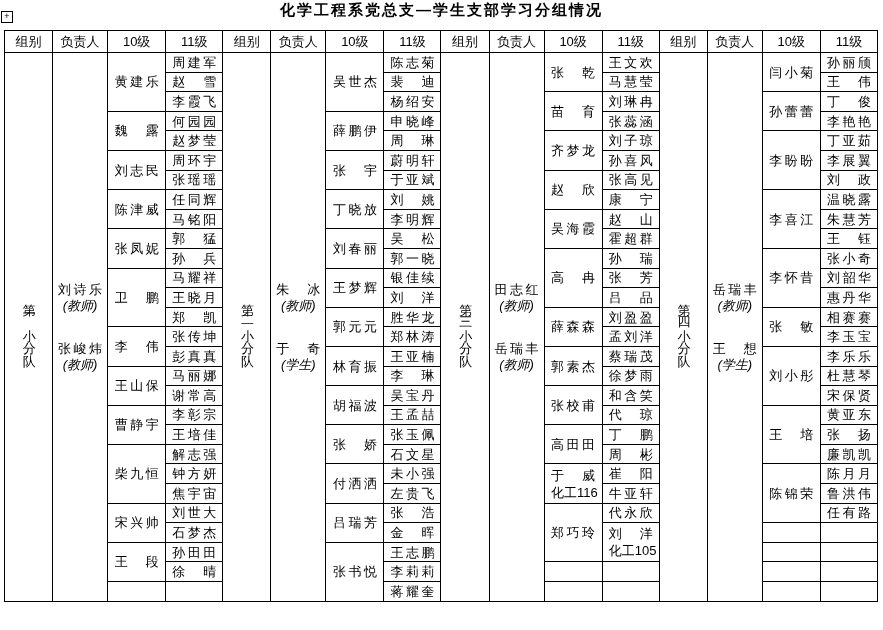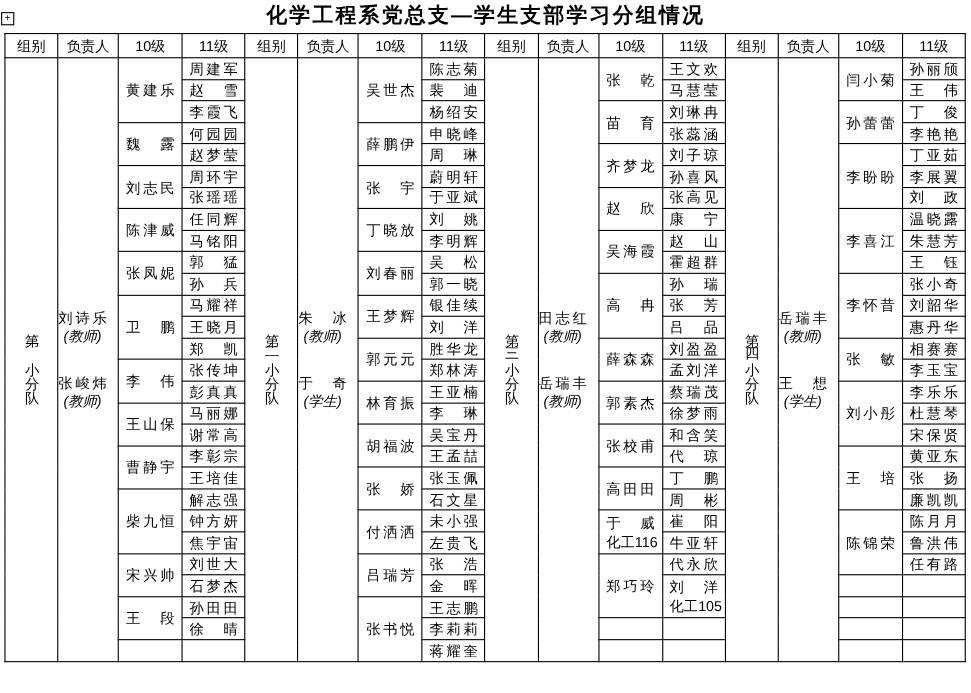--- a/index.html
+++ b/index.html
@@ -2,41 +2,41 @@
 <html><head>
 <meta charset="utf-8">
 <style>
   html,body { margin:0; padding:0; }
   body {
     width:883px; height:630px; background:#ffffff; color:#000;
     font-family:"Liberation Sans", sans-serif; position:relative; overflow:hidden;
   }
   .title {
     position:absolute; top:1px; left:0; width:883px; text-align:center;
-    font-size:19px; font-weight:bold; letter-spacing:2px; white-space:nowrap;
+    font-size:15px; font-weight:bold; letter-spacing:2px; white-space:nowrap;
   }
   .anchor-box {
     position:absolute; left:1px; top:11px; width:10px; height:10px;
     border:1px solid #000; font-size:9px; line-height:9px; text-align:center;
   }
   table.main {
     position:absolute; left:4px; top:30px; width:874px;
     border-collapse:collapse; table-layout:fixed;
   }
   table.main th, table.main td {
     border:1px solid #000; padding:0; text-align:center; vertical-align:middle;
     font-size:13px; font-weight:normal; overflow:hidden;
   }
   thead tr { height:22px; }
   tbody tr { height:19.6px; }
   .nm {
     display:block; width:44px; margin:0 auto; white-space:nowrap;
     text-align:justify; text-align-last:justify; line-height:17px;
   }
-  .leaders { display:flex; flex-direction:column; align-items:flex-start; gap:26px; }
+  .leaders { display:flex; flex-direction:column; align-items:center; gap:26px; }
   .leader .role { text-align:center; line-height:16px; white-space:nowrap;font-style:italic; }
   .vlabel {
     display:inline-block; writing-mode:vertical-lr; text-orientation:upright;
     letter-spacing:13px; line-height:1.1; font-size:13px;
   }
 </style>
 </head>
 <body>
 
 <div class="title">化学工程系党总支—学生支部学习分组情况</div>

